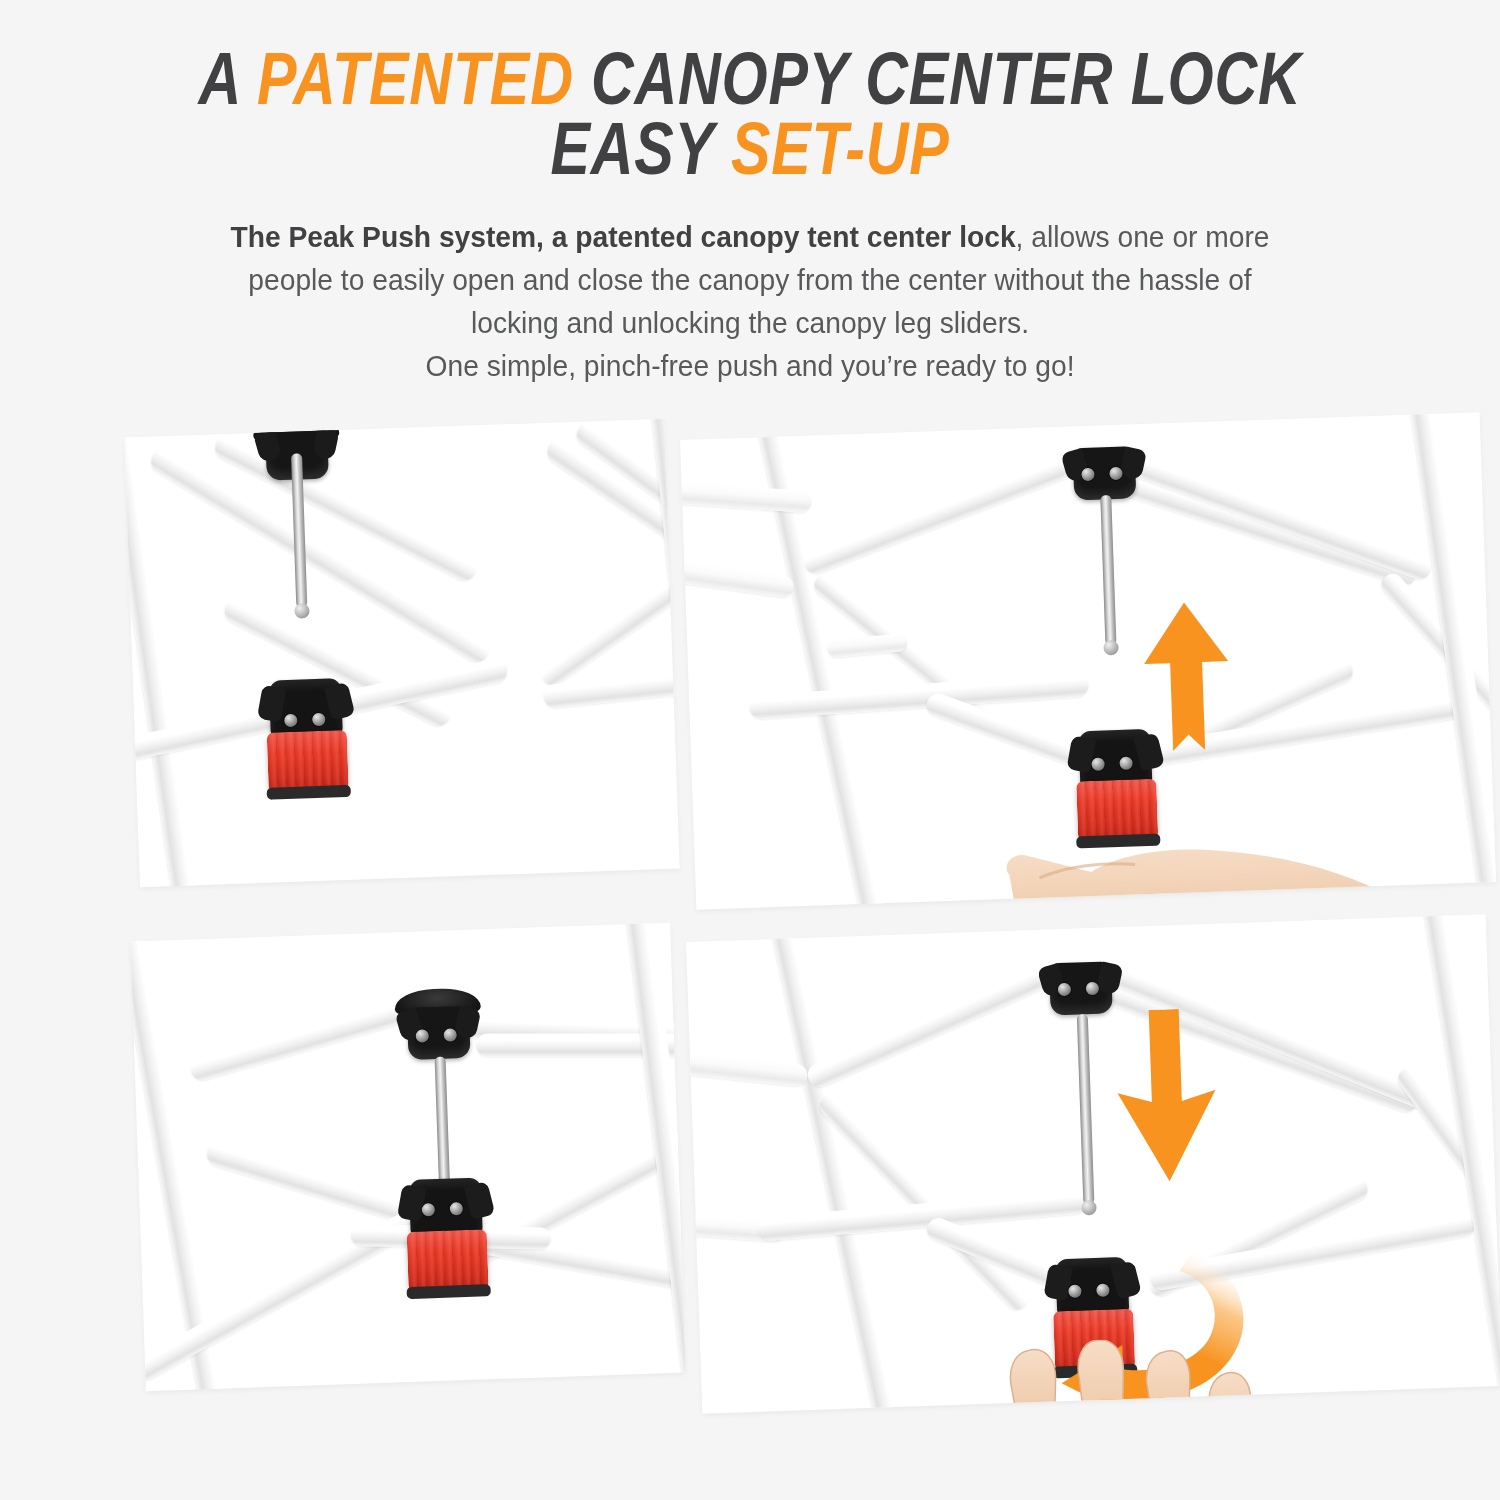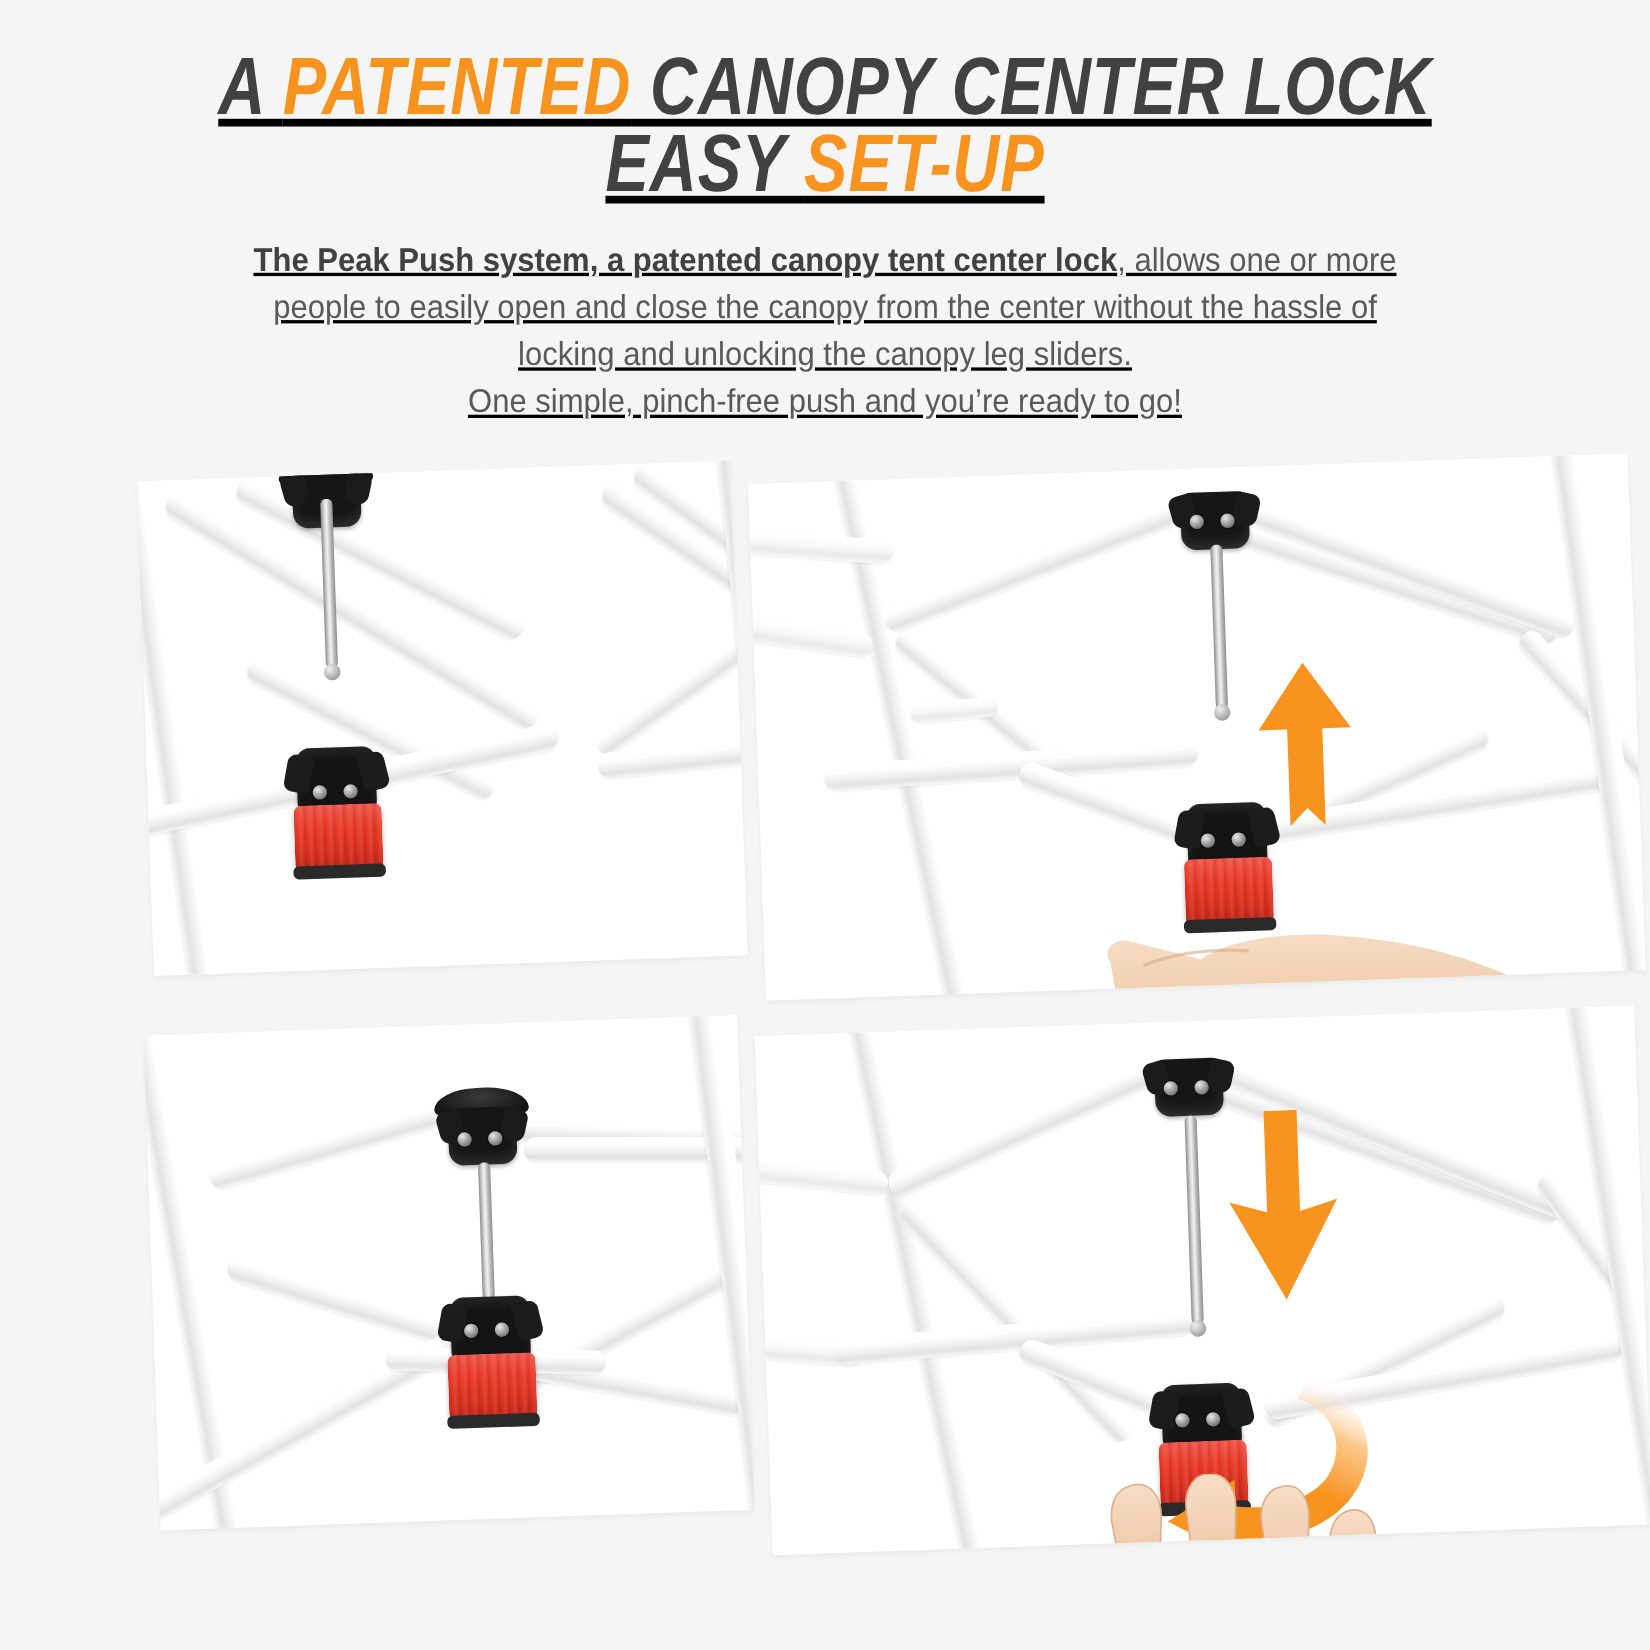--- a/index.html
+++ b/index.html
@@ -12,21 +12,20 @@
     height: 1500px;
     overflow: hidden;
     font-family: "Liberation Sans", sans-serif;
     position: relative;
   }
 
   
   .header {
     padding-top: 44px;
     text-align: center;
-    text-decoration: underline;
   }
   .title {
     font-family: "Liberation Sans", sans-serif;
     font-weight: bold;
     font-style: italic;
     font-size: 74px;
     line-height: 0.95;
     letter-spacing: 1px;
     color: #414042;
     transform: scaleX(0.80);

